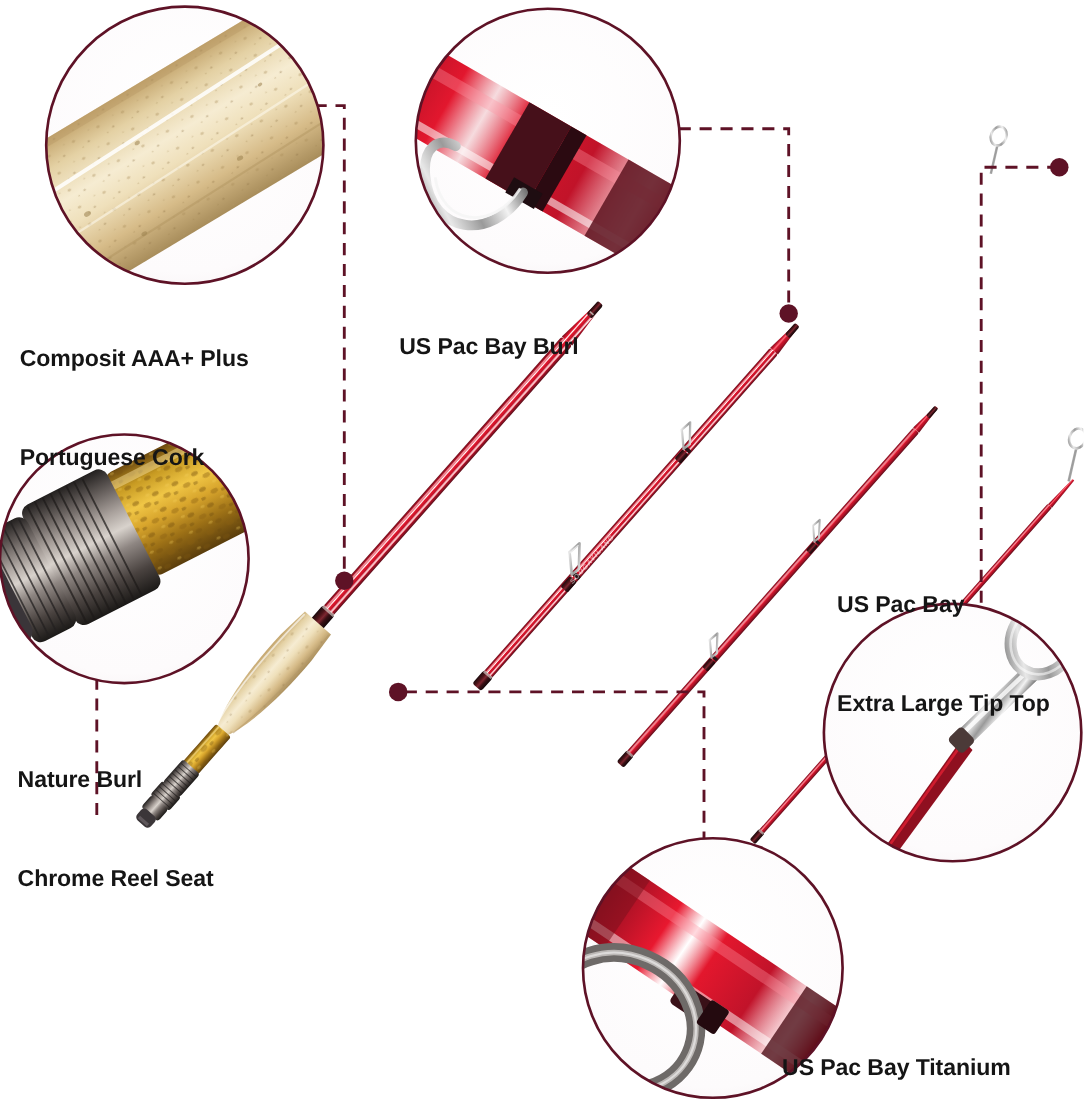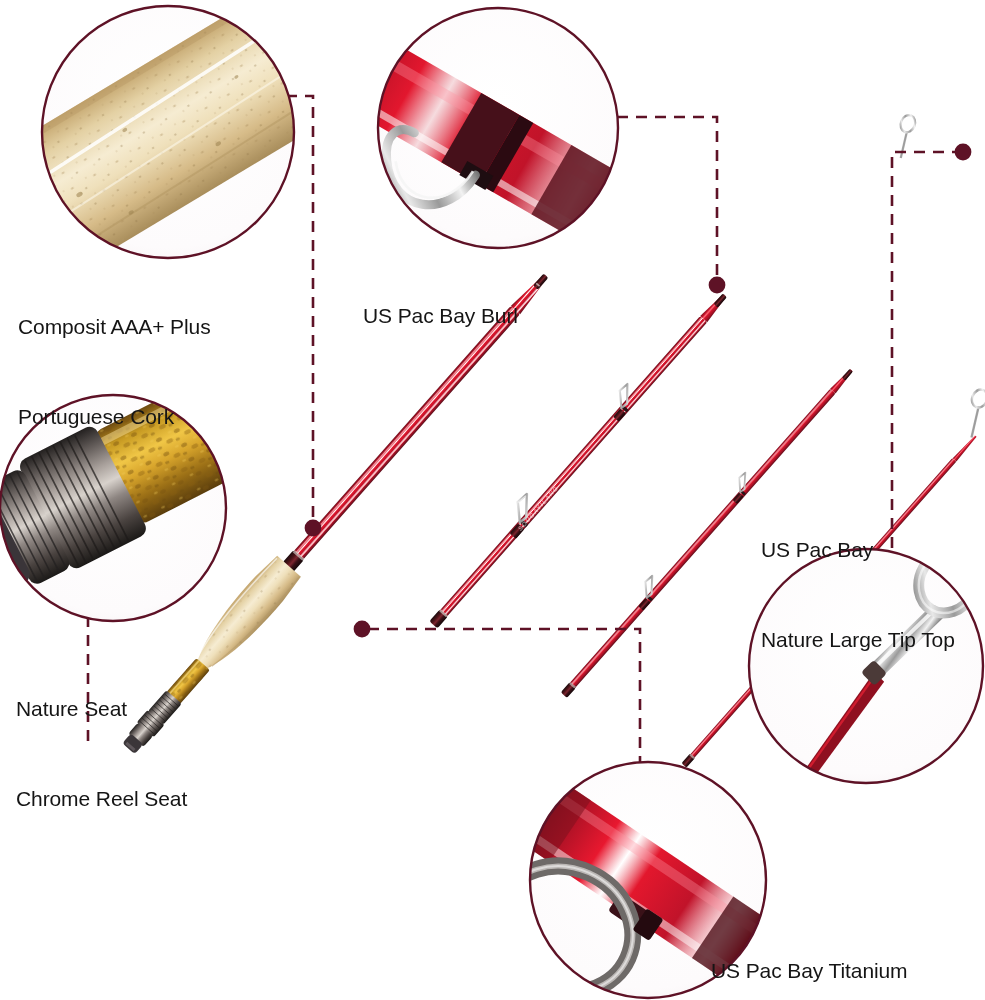--- a/index.html
+++ b/index.html
@@ -7,21 +7,21 @@
     position:relative;width:985px;height:1000px;overflow:hidden;
     background:#ffffff;
     font-family:"Liberation Sans", sans-serif;
   }
   #artboard{position:absolute;left:0;top:0;width:985px;height:1000px;}
   .callout-label{
     position:absolute;
     color:#151515;
     font-family:"Liberation Sans", sans-serif;
     font-size:21px;
-    font-weight:400;
+    font-weight:700;
     line-height:30px;
     letter-spacing:-0.1px;
     white-space:pre;
     z-index:40;
   }
 </style>
 </head>
 <body>
 
 <div id="stage">
@@ -414,27 +414,27 @@
   <div class="callout-label" style="left:18px; top:252px;">
     <div>Composit AAA+ Plus</div>
     <div>Portuguese Cork</div>
   </div>
 
   <div class="callout-label" style="left:363px; top:241px;">
     <div>US Pac Bay Burl</div>
   </div>
 
   <div class="callout-label" style="left:16px; top:634px;">
-    <div>Nature Seat</div>
+    <div>Nature Burl</div>
     <div>Chrome Reel Seat</div>
   </div>
 
   <div class="callout-label" style="left:761px; top:475px;">
     <div>US Pac Bay</div>
-    <div>Nature Large Tip Top</div>
+    <div>Extra Large Tip Top</div>
   </div>
 
   <div class="callout-label" style="left:711px; top:896px;">
     <div>US Pac Bay Titanium</div>
     
   </div>
 
 </div>
 
 </body></html>

